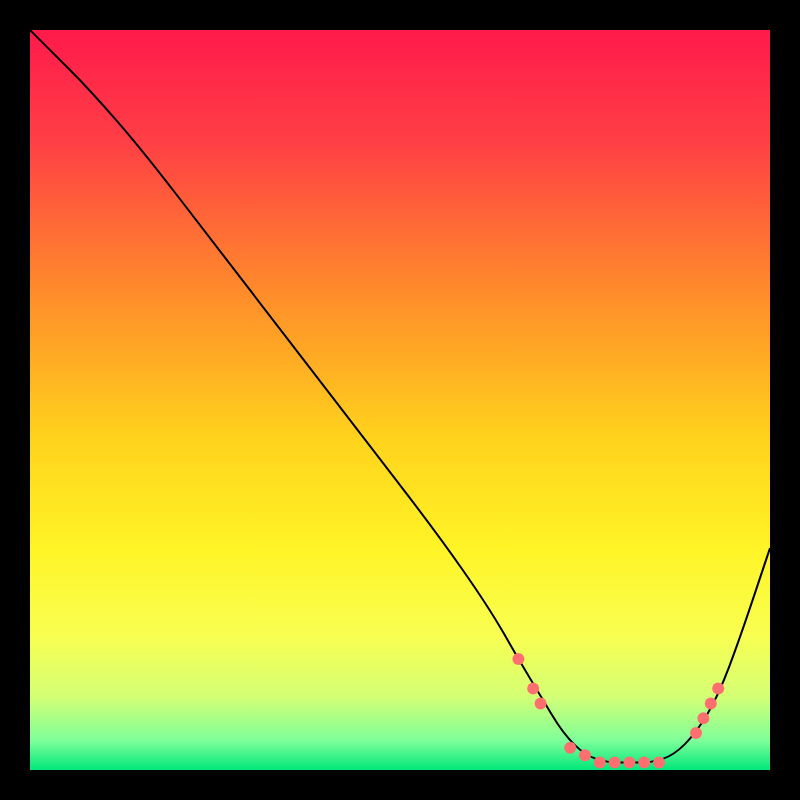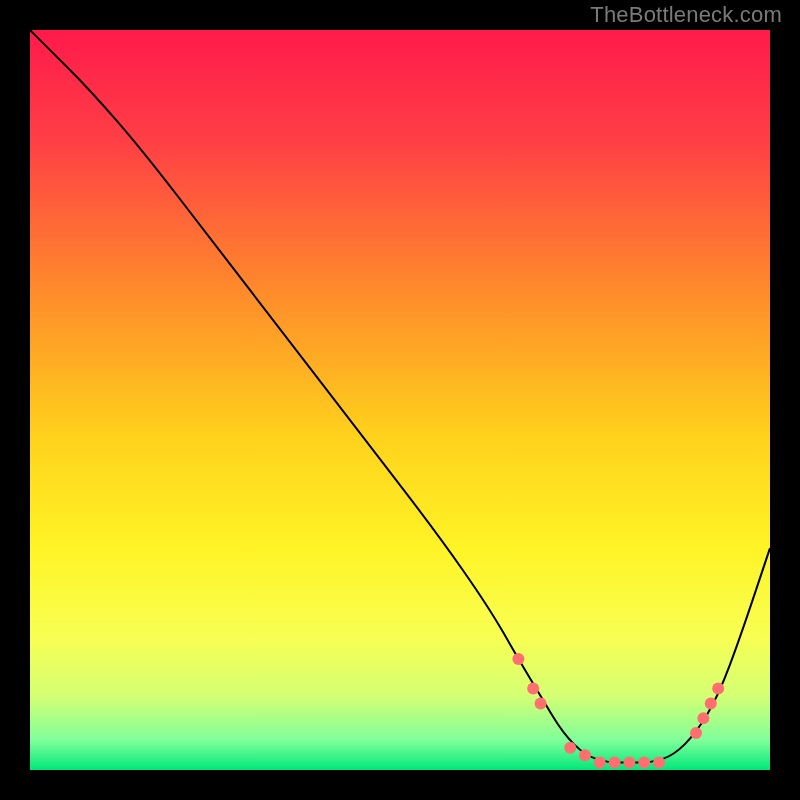--- a/index.html
+++ b/index.html
@@ -33,21 +33,20 @@
     top: 30px;
     width: 740px;
     height: 740px;
     display: block;
   }
 </style>
 </head>
 <body>
 
 <div class="outer">
-  <div class="watermark">TheBottleneck.com</div>
 
   <svg class="plot" viewBox="0 0 100 100" preserveAspectRatio="none">
     <defs>
       <linearGradient id="bg-grad" x1="0" y1="0" x2="0" y2="1">
 
       <stop offset="0%" stop-color="#ff1a4b"></stop>
           <stop offset="15%" stop-color="#ff3f45"></stop>
           <stop offset="35%" stop-color="#ff8a2b"></stop>
           <stop offset="55.00000000000001%" stop-color="#ffd21c"></stop>
           <stop offset="70%" stop-color="#fff426"></stop>

